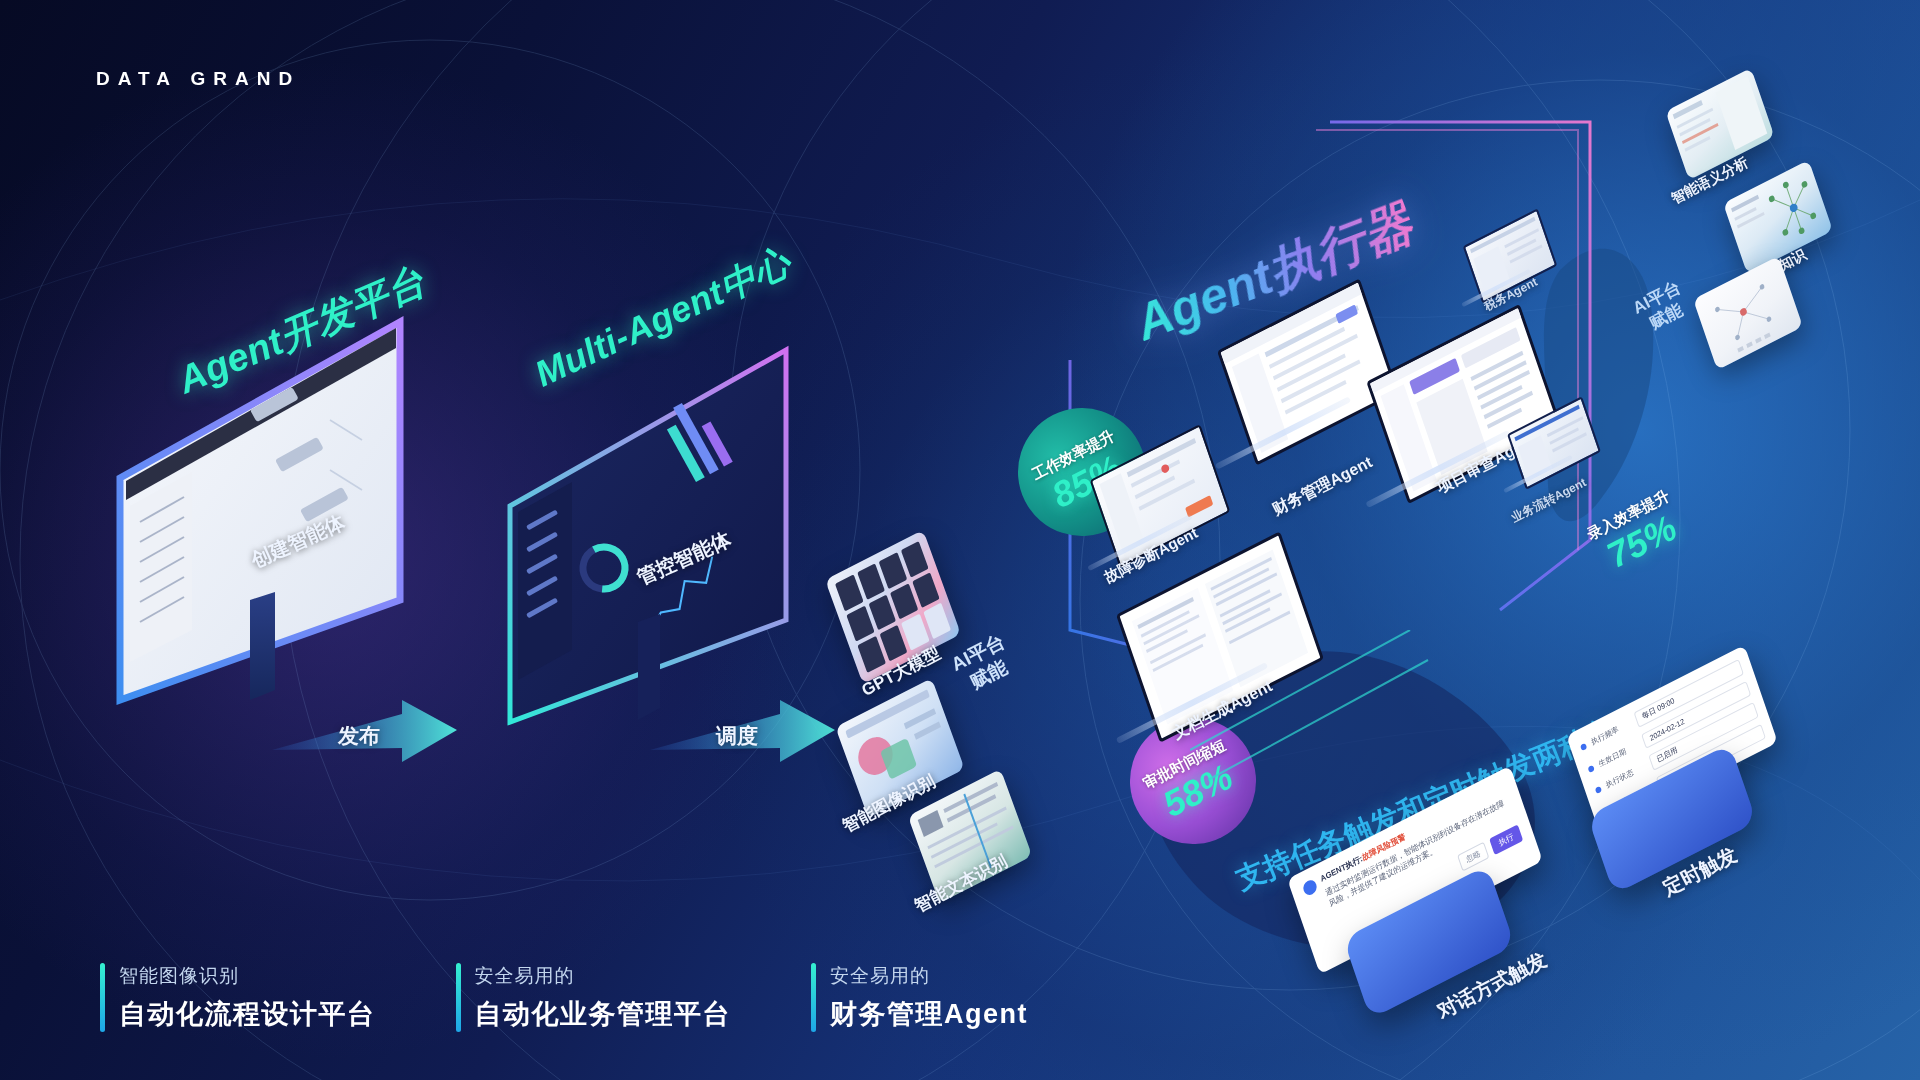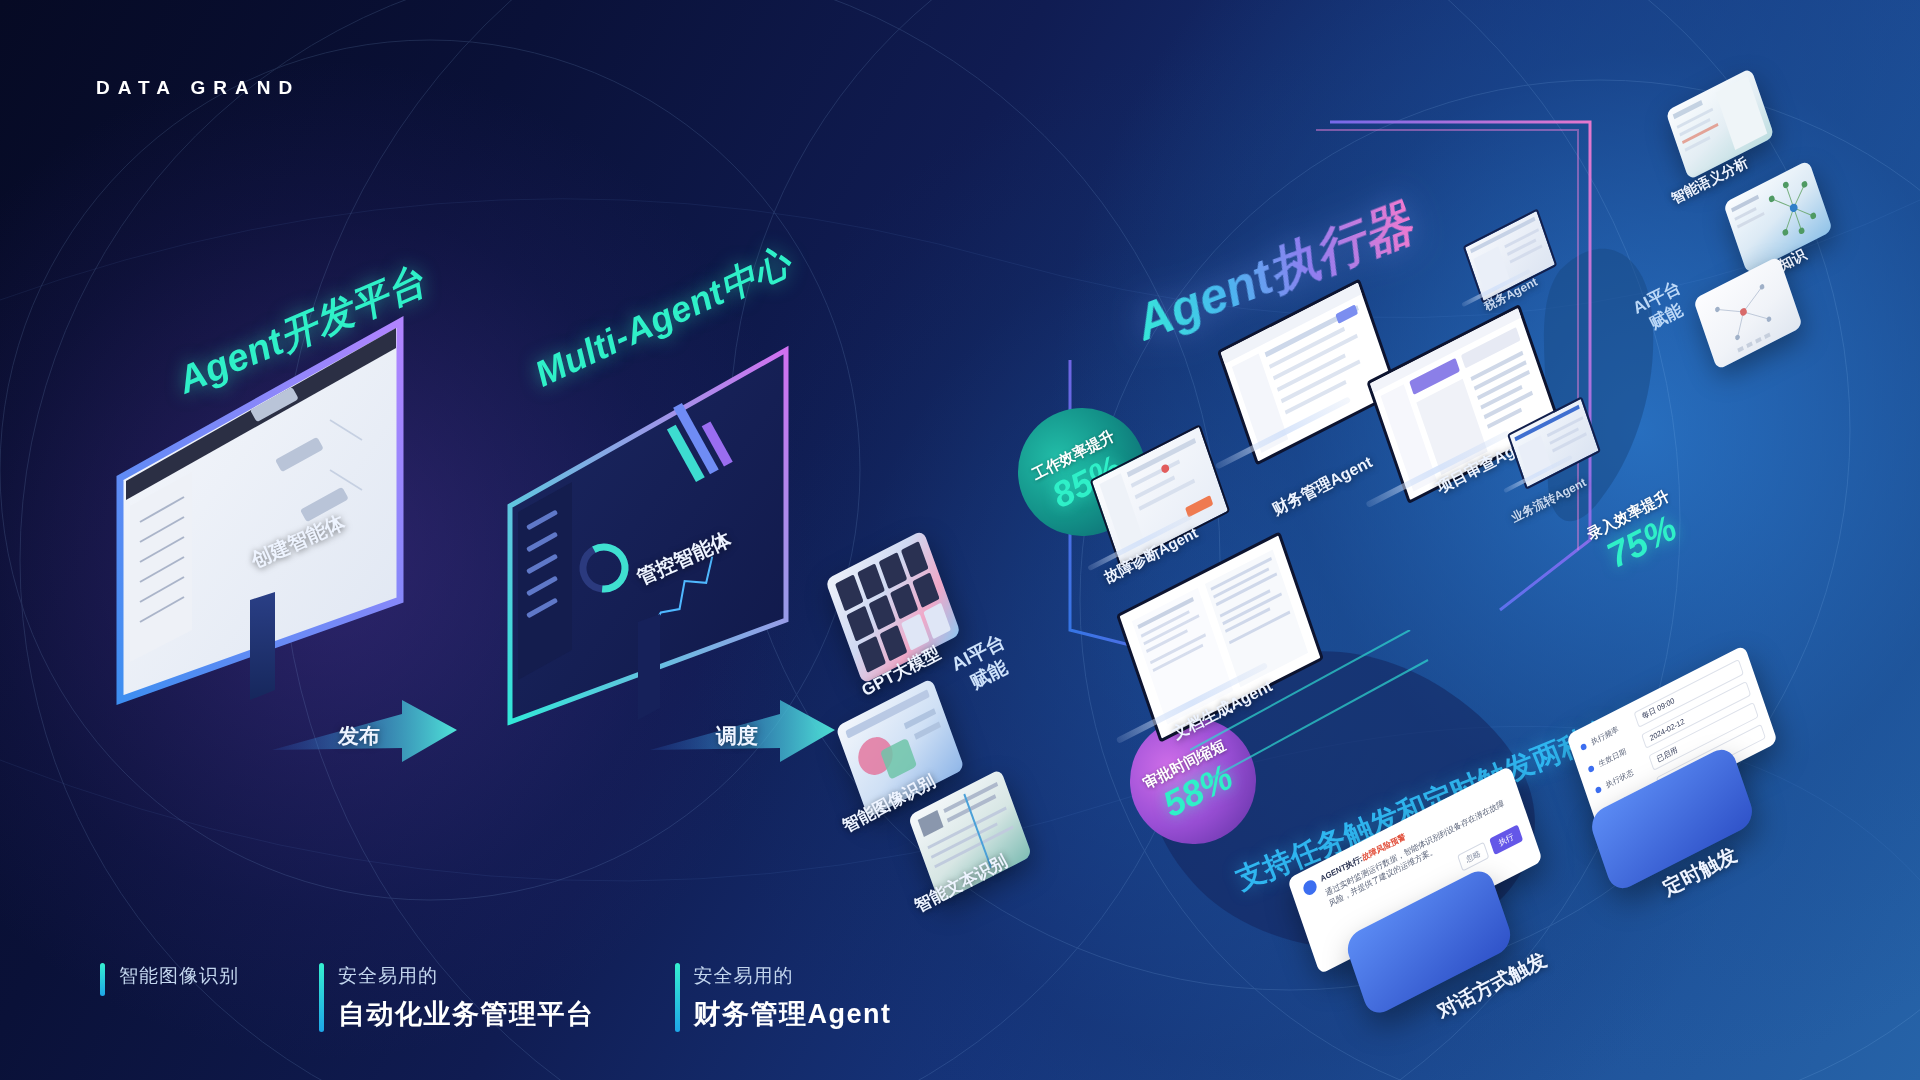--- a/index.html
+++ b/index.html
@@ -57,21 +57,21 @@
   
   #captions{position:absolute;left:100px;bottom:48px;display:flex;gap:80px;align-items:flex-start;}
   .cap{display:flex;gap:14px;align-items:stretch}
   .cap .bar{width:5px;border-radius:3px;background:linear-gradient(180deg,#35f0d0,#1ea6e8)}
   .cap .txt small{display:block;color:#c3d6ee;font-size:19px;font-weight:400;letter-spacing:1px;margin-bottom:7px}
   .cap .txt strong{display:block;color:#ffffff;font-size:27px;font-weight:700;letter-spacing:1.5px}
 
   
   #logo{position:absolute;left:96px;top:52px}
   #logo .cn{color:#fff;font-size:56px;font-weight:700;letter-spacing:5px;line-height:1}
-  #logo .en{color:#fff;font-size:19px;font-weight:700;letter-spacing:8px;margin-top:25px}
+  #logo .en{color:#fff;font-size:19px;font-weight:700;letter-spacing:8px;margin-top:16px}
 
   
   .tile{position:absolute;border-radius:8px;overflow:hidden;box-shadow:0 10px 26px rgba(0,0,0,.35)}
   .dev{position:absolute}
   .dev .scr{position:absolute;inset:0;border-radius:4px;overflow:hidden}
   .stand{position:absolute;border-radius:4px;background:linear-gradient(90deg,rgba(180,200,235,.15),rgba(210,225,250,.85),rgba(180,200,235,.15))}
 </style>
 </head>
 <body>
 
@@ -521,20 +521,21 @@
   <div style="position:absolute;left:1592px;top:778px;width:160px;height:82px;border-radius:18px;
               transform:rotate(-27deg) skewX(-8deg);
               background:linear-gradient(160deg,#5c8cf5,#2f52c8);box-shadow:0 14px 30px rgba(0,0,0,.35)"></div>
   <div class="wlabel" style="left:1660px;top:858px;font-size:20px;transform:rotate(-27deg);">定时触发</div>
 
   <div id="captions">
     <div class="cap">
       <div class="bar"></div>
       <div class="txt">
         <small>智能图像识别</small>
+        <strong>自动化流程设计平台</strong>
       </div>
     </div>
     <div class="cap">
       <div class="bar"></div>
       <div class="txt">
         <small>安全易用的</small>
         <strong>自动化业务管理平台</strong>
       </div>
     </div>
     <div class="cap">

